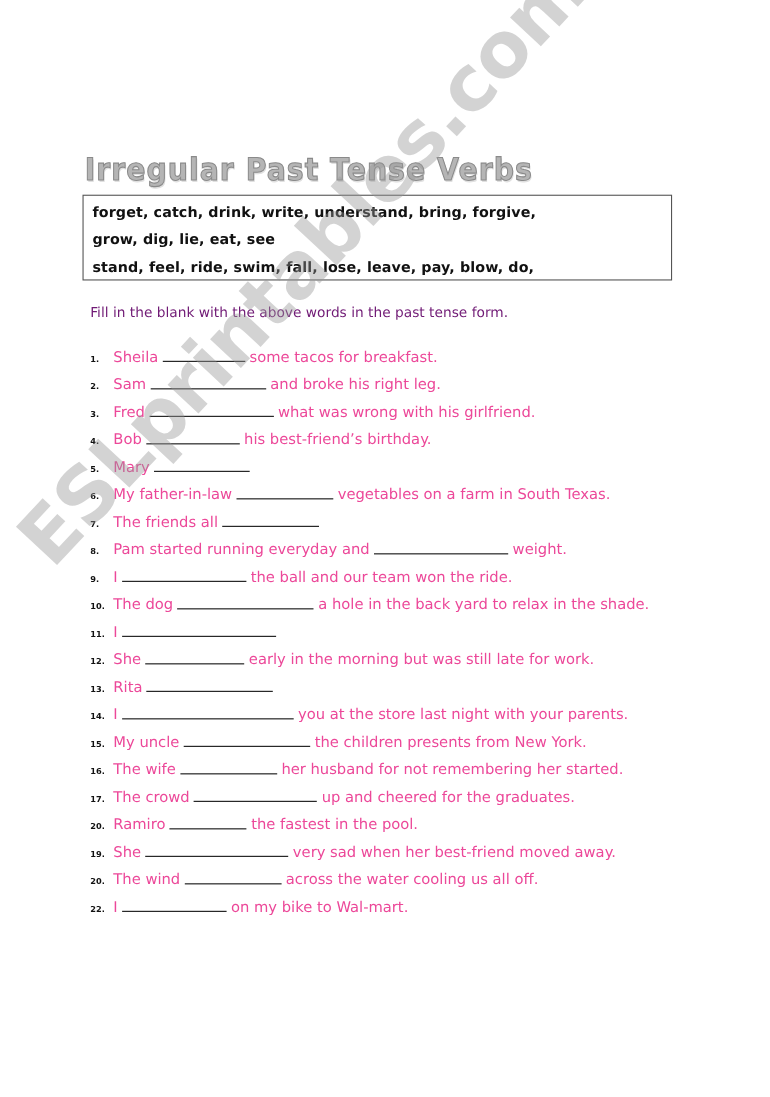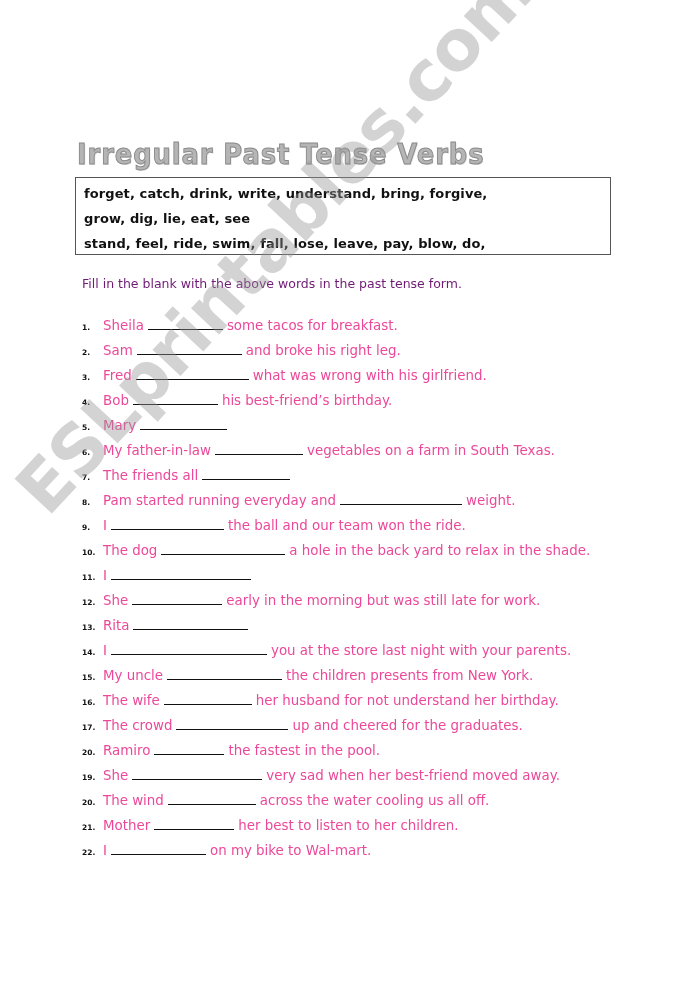--- a/index.html
+++ b/index.html
@@ -207,21 +207,21 @@
       <div class="item">
         <span class="num">15.</span>
         <span class="pre">My uncle</span>
         <span class="blank" style="width: 115px;"></span>
         <span class="post">the children presents from New York.</span>
       </div>
       <div class="item">
         <span class="num">16.</span>
         <span class="pre">The wife</span>
         <span class="blank" style="width: 88px;"></span>
-        <span class="post">her husband for not understand her birthday.</span>
+        <span class="post">her husband for not remembering her started.</span>
       </div>
       <div class="item">
         <span class="num">17.</span>
         <span class="pre">The crowd</span>
         <span class="blank" style="width: 112px;"></span>
         <span class="post">up and cheered for the graduates.</span>
       </div>
       <div class="item">
         <span class="num">20.</span>
         <span class="pre">Ramiro</span>
@@ -234,26 +234,20 @@
         <span class="blank" style="width: 130px;"></span>
         <span class="post">very sad when her best-friend moved away.</span>
       </div>
       <div class="item">
         <span class="num">20.</span>
         <span class="pre">The wind</span>
         <span class="blank" style="width: 88px;"></span>
         <span class="post">across the water cooling us all off.</span>
       </div>
       <div class="item">
-        <span class="num">21.</span>
-        <span class="pre">Mother</span>
-        <span class="blank" style="width: 80px;"></span>
-        <span class="post">her best to listen to her children.</span>
-      </div>
-      <div class="item">
         <span class="num">22.</span>
         <span class="pre">I</span>
         <span class="blank" style="width: 95px;"></span>
         <span class="post">on my bike to Wal-mart.</span>
       </div>
     </div>
 
   <div class="watermark">ESLprintables.com</div>
 </div>
 

